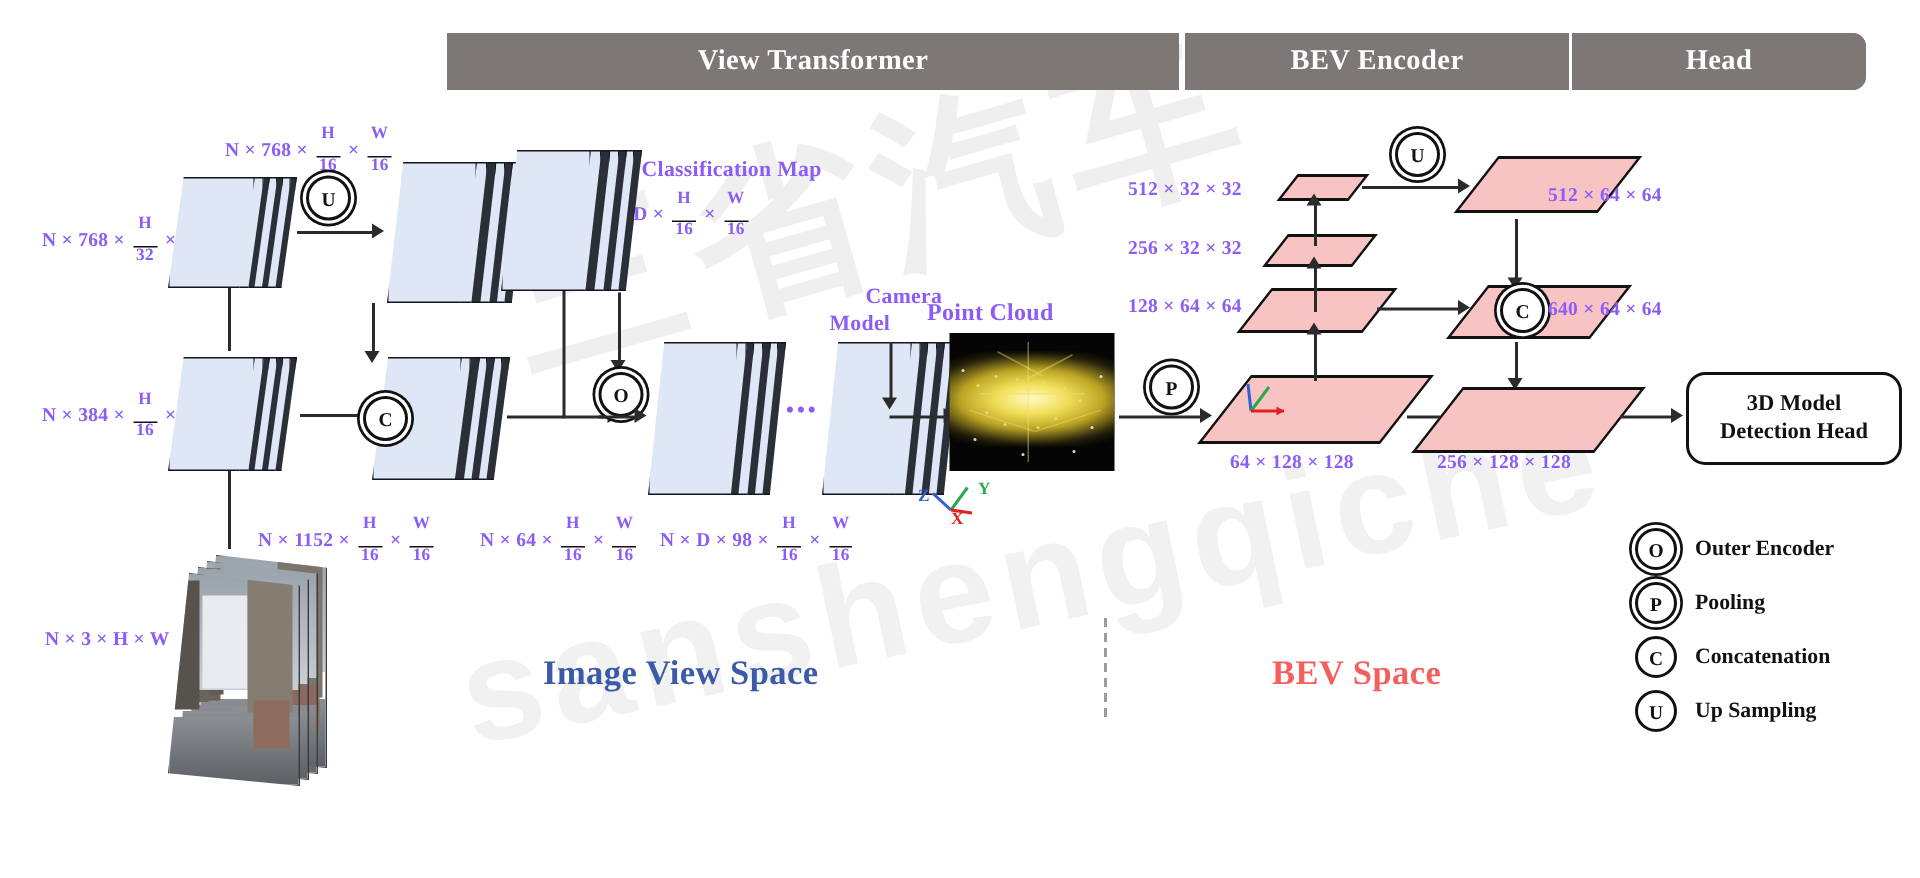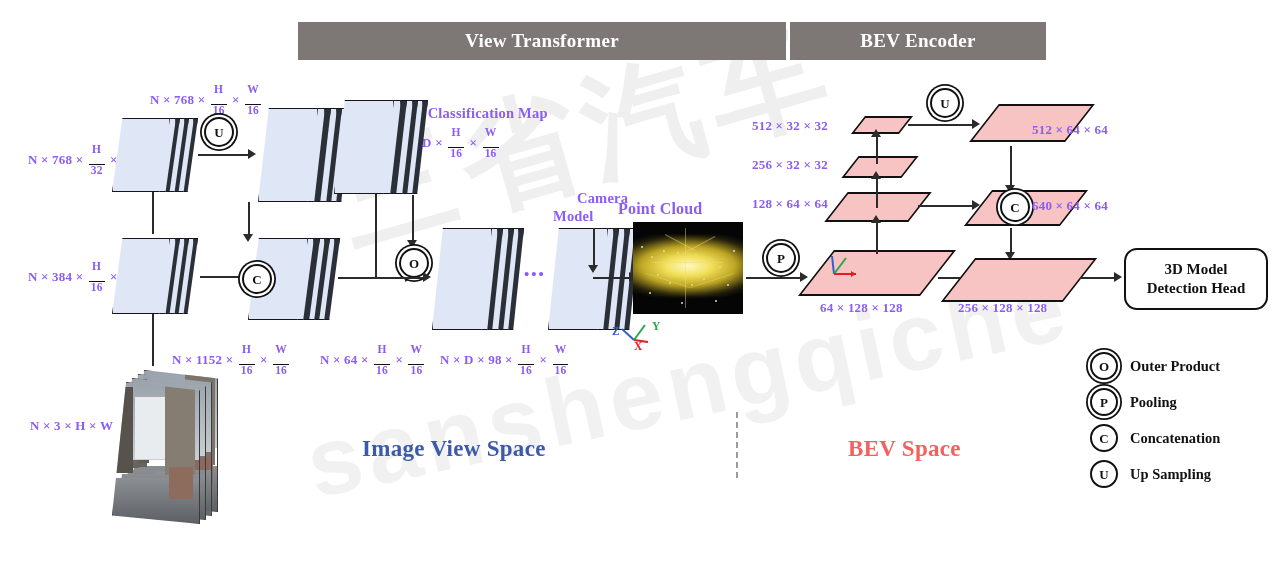--- a/index.html
+++ b/index.html
@@ -103,20 +103,21 @@
 </head>
 <body>
 
 <div class="canvas">
 
   <div class="wm wm1">三省汽车</div>
   <div class="wm wm2">sanshengqiche</div>
 
   <div class="bar" style="left:298px;width:488px;">View Transformer</div>
   <div class="bar" style="left:788px;width:256px;">BEV Encoder</div>
+  <div class="bar last" style="left:1046px;width:196px;">Head</div>
 
   <div class="lab" style="left:28px;top:145px;">
     <span>N × 768 ×</span>
     <span class="frac">
       <span class="num">H</span>
       <span class="den">32</span>
     </span>
     <span>×</span>
     <span class="frac">
       <span class="num">W</span>
@@ -466,21 +467,21 @@
 
   <div class="space" style="left:362px;top:436px;color:#3b5aa8;">Image View Space</div>
   <div class="space" style="left:848px;top:436px;color:#f4605d;">BEV Space</div>
   <div class="divider" style="left:736px;top:412px;height:66px;"></div>
 
   <div class="legend" style="left:1090px;top:352px;width:180px;height:140px;">
     <div class="row" style="left:0;top:0;">
       <div class="node" style="position:relative;left:0;top:0;width:24px;height:24px;">
         <span>O</span>
       </div>
-      <div class="txt">Outer Product</div>
+      <div class="txt">Outer Encoder</div>
     </div>
     <div class="row" style="left:0;top:36px;">
       <div class="node" style="position:relative;left:0;top:0;width:24px;height:24px;">
         <span>P</span>
       </div>
       <div class="txt">Pooling</div>
     </div>
     <div class="row" style="left:0;top:72px;">
       <div class="node" style="position:relative;left:0;top:0;width:24px;height:24px;box-shadow:none;border-width:2px;">
         <span>C</span>

